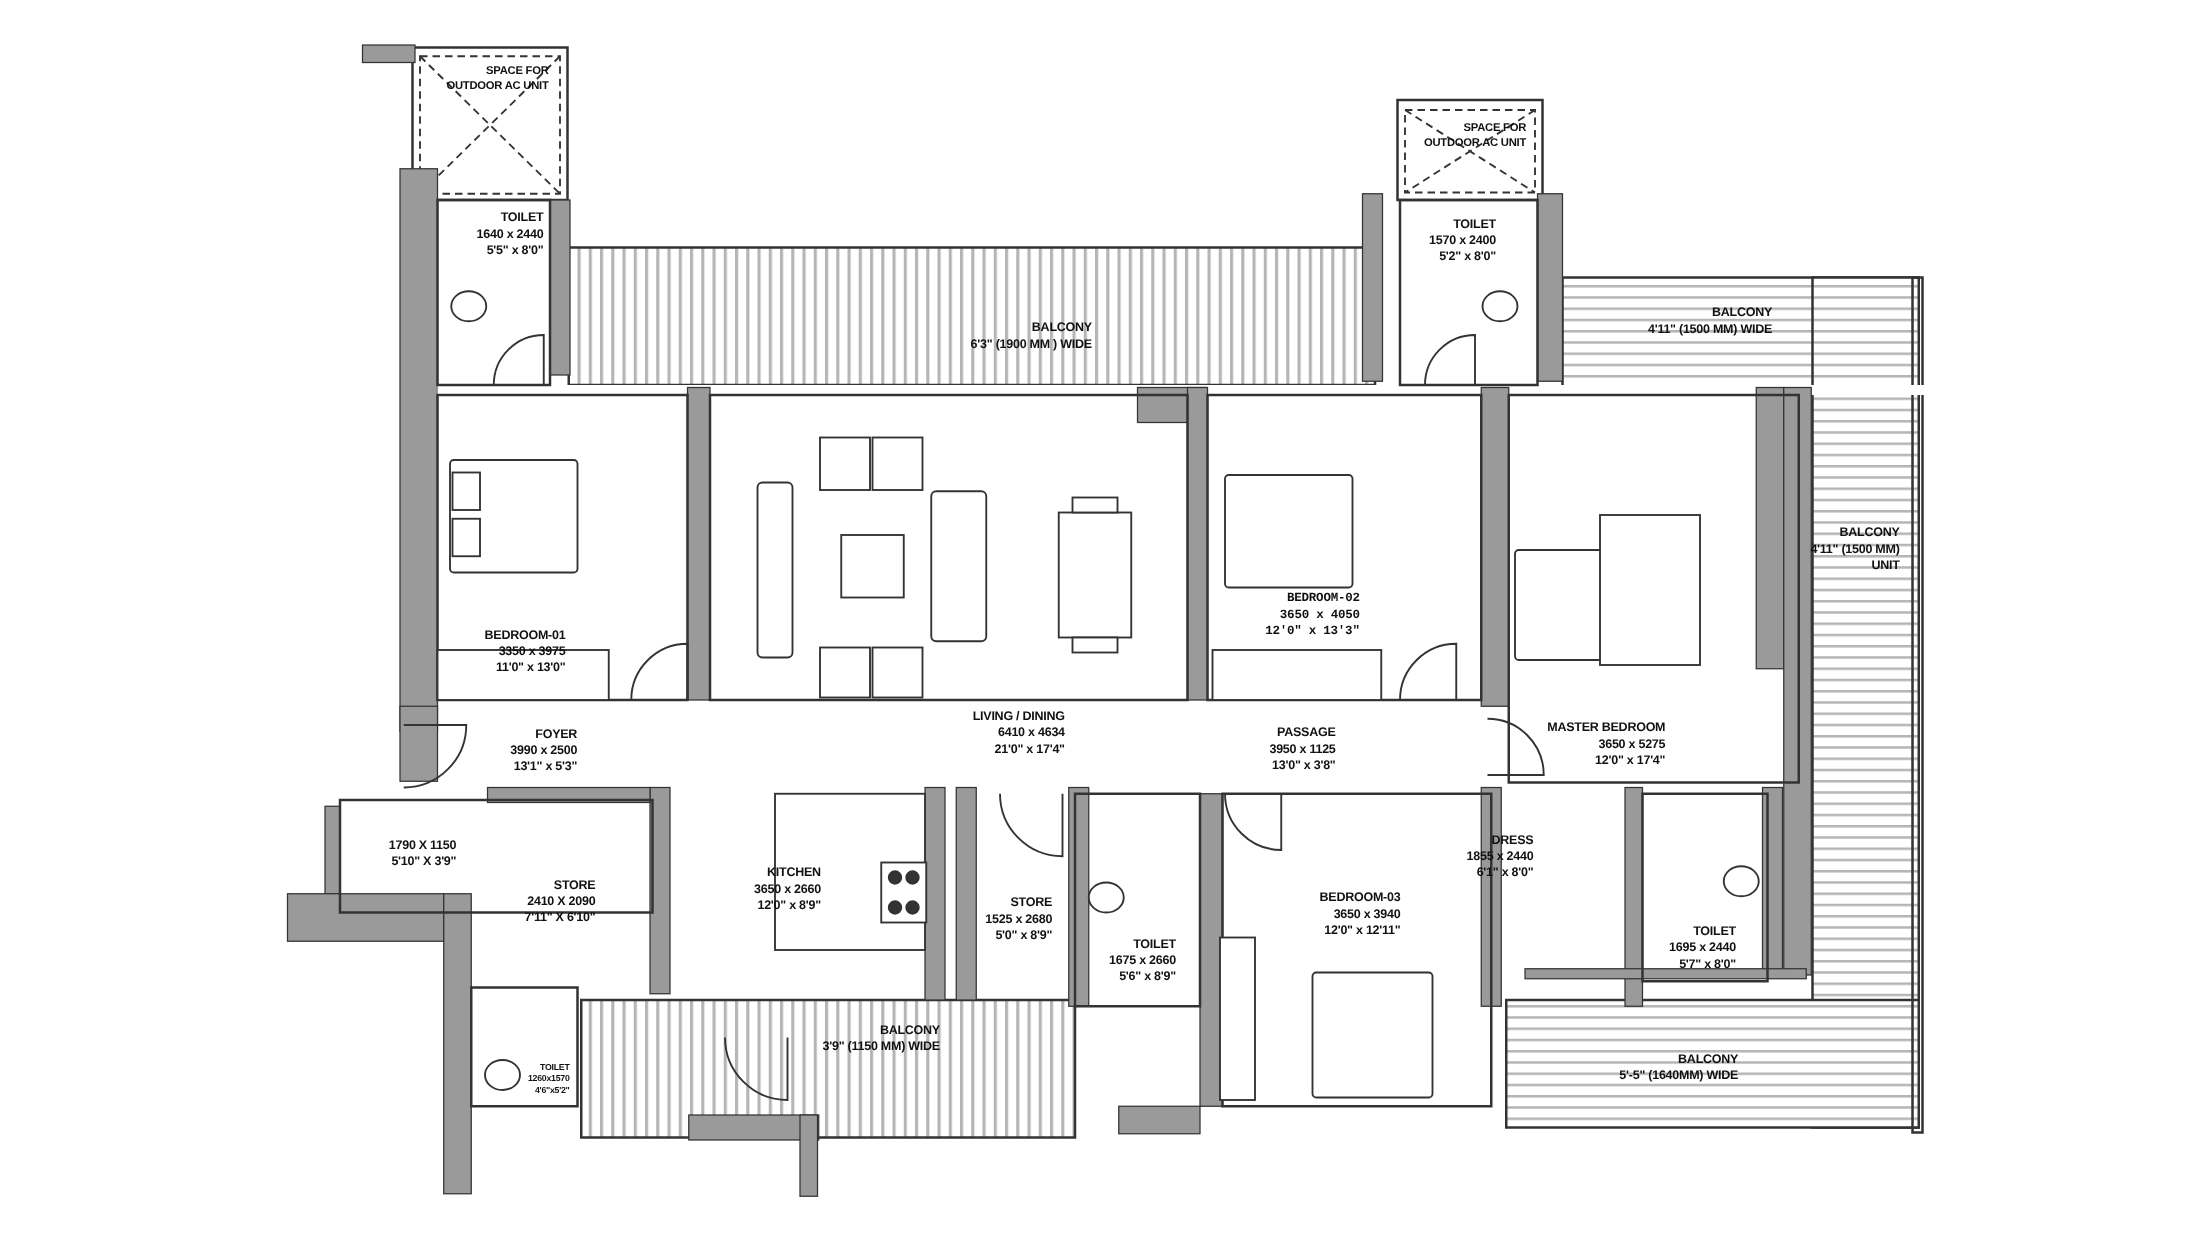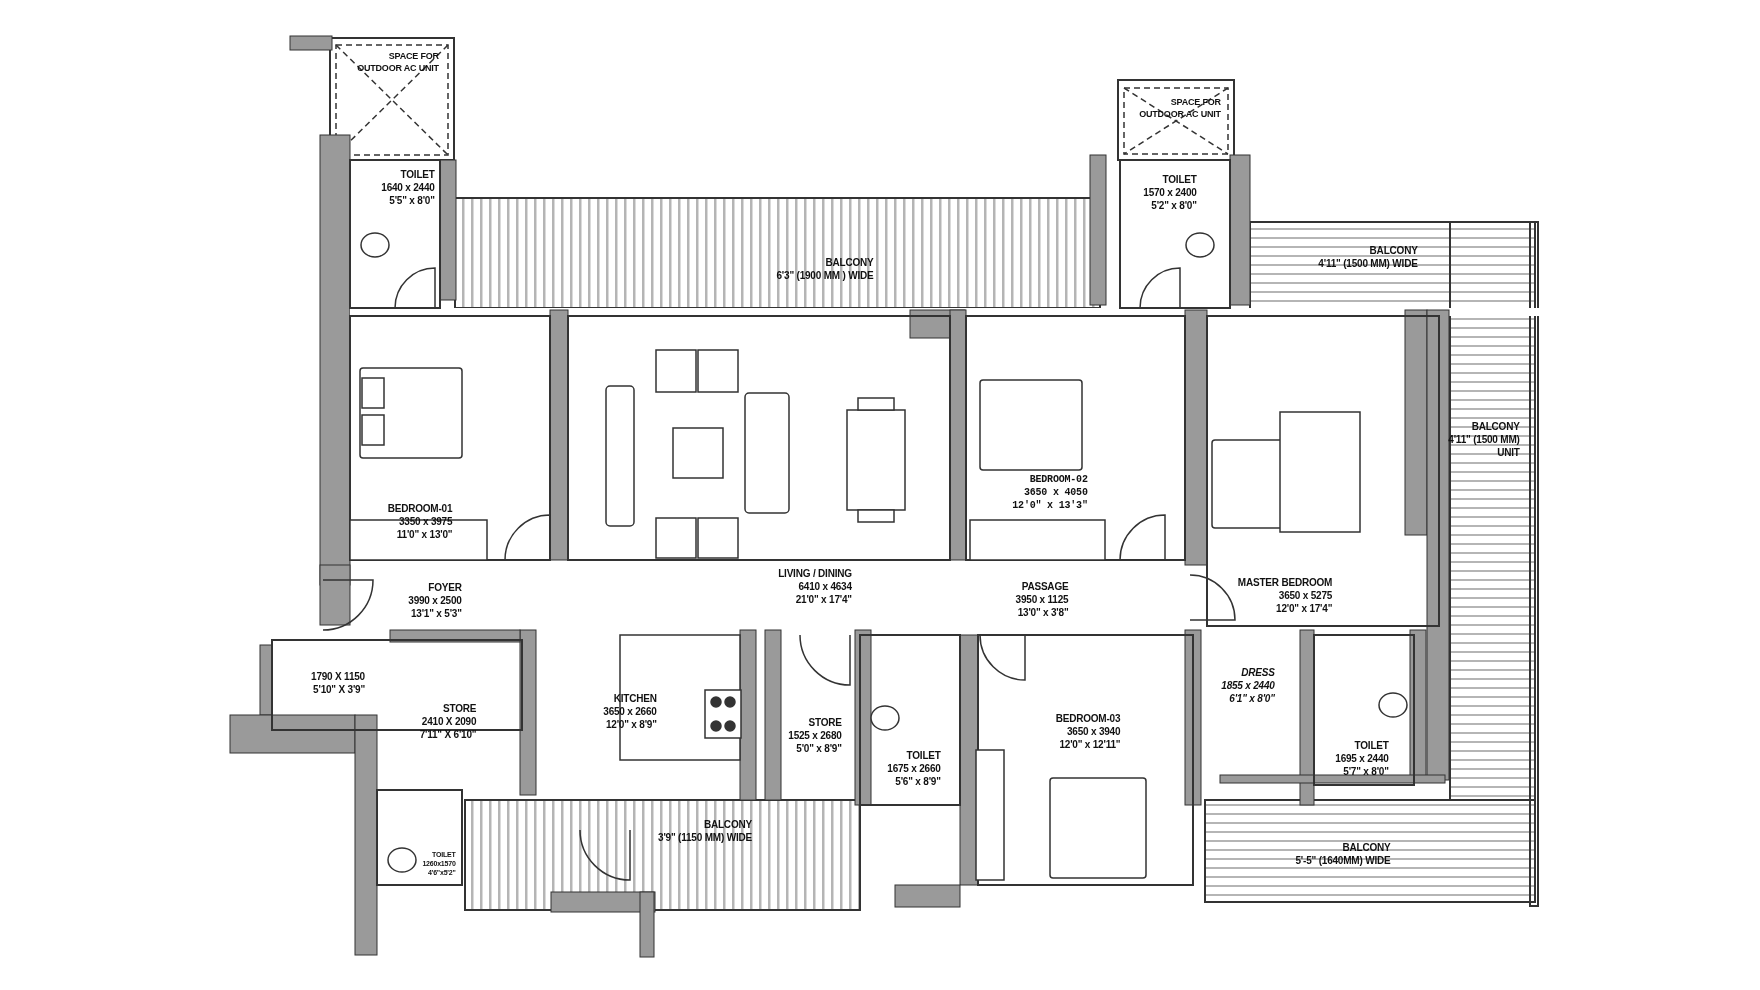--- a/index.html
+++ b/index.html
@@ -214,21 +214,21 @@
   <div class="lbl" style="left:815px;top:716px;">
     <span>STORE</span>
     <span>1525 x 2680</span>
     <span>5'0" x 8'9"</span>
   </div>
   <div class="lbl" style="left:1088px;top:712px;">
     <span>BEDROOM-03</span>
     <span>3650 x 3940</span>
     <span>12'0" x 12'11"</span>
   </div>
-  <div class="lbl" style="left:1248px;top:666px;font-style:italic;">
+  <div class="lbl" style="left:1200px;top:666px;">
     <span>DRESS</span>
     <span>1855 x 2440</span>
     <span>6'1" x 8'0"</span>
   </div>
   <div class="lbl" style="left:914px;top:749px;">
     <span>TOILET</span>
     <span>1675 x 2660</span>
     <span>5'6" x 8'9"</span>
   </div>
   <div class="lbl" style="left:1362px;top:739px;">

